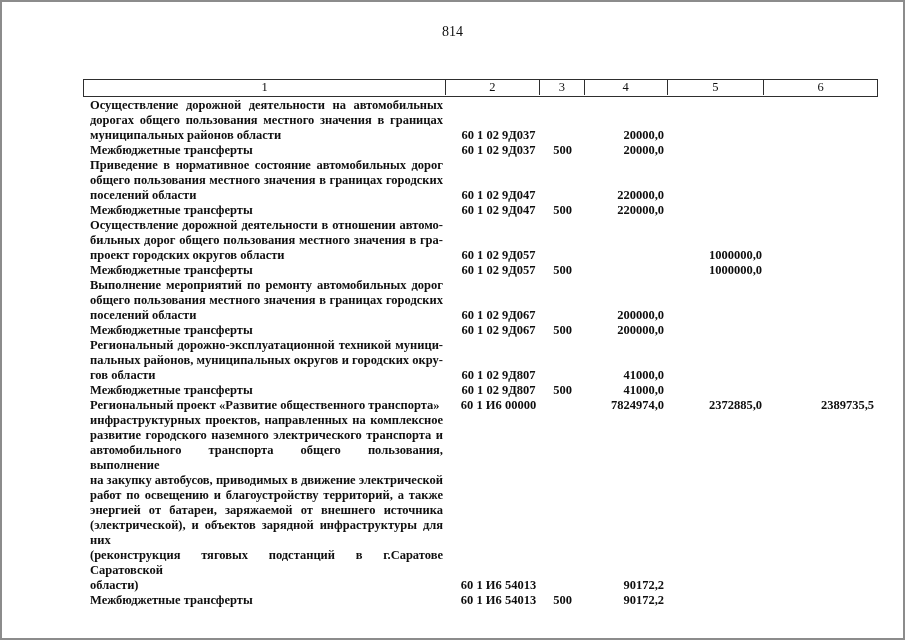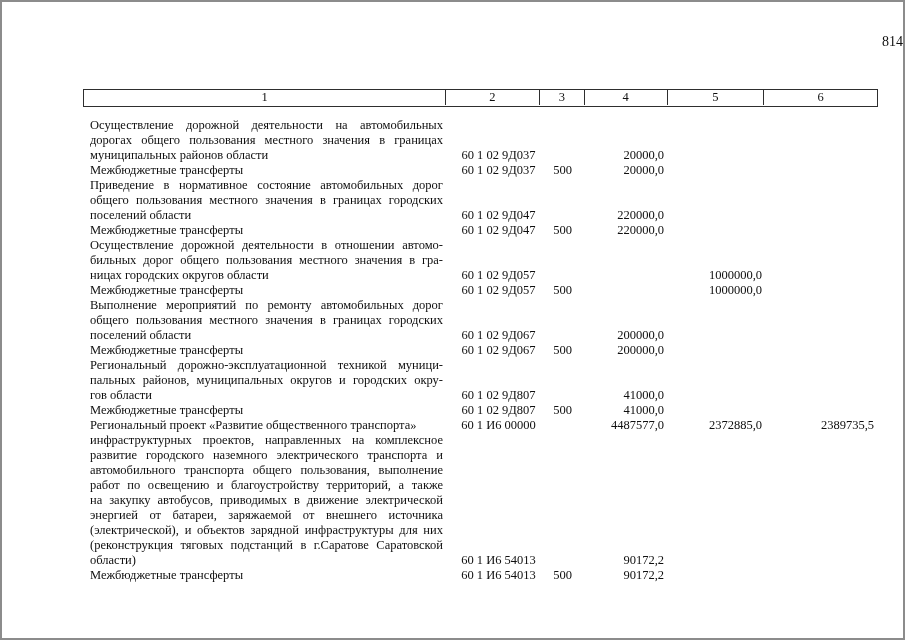--- a/index.html
+++ b/index.html
@@ -8,24 +8,24 @@
     width: 905px;
     height: 640px;
     box-sizing: border-box;
     border: 2px solid #8c8c8c;
     background: #ffffff;
     overflow: hidden;
     font-family: "Liberation Serif", "DejaVu Serif", serif;
     color: #0f0f0f;
   }
   .pagenum {
-    padding-top: 31px;
+    padding-top: 21px;
     height: 18px;
     line-height: 18px;
-    text-align: right;
+    text-align: center;
     font-size: 14px;
   }
   .tbl {
     margin-left: 81px;
     margin-top: 38px;
     width: 795px;
   }
   .thead {
     display: flex;
     box-sizing: border-box;
@@ -41,21 +41,21 @@
     text-align: center;
     border-right: 1.5px solid #2e2e2e;
     flex: 0 1 auto;
   }
   .hcell:nth-child(1) { width: 363px; }
   .hcell:nth-child(2) { width: 94px; }
   .hcell:nth-child(3) { width: 45px; }
   .hcell:nth-child(4) { width: 83px; }
   .hcell:nth-child(5) { width: 97px; }
   .hcell:nth-child(6) { width: 113px; border-right: none; }
-  .tbody { margin-top: 11px; }
+  .tbody { margin-top: 1px; font-weight: bold; }
   .trow {
     display: flex;
     align-items: flex-end;
     font-size: 12.5px;
     line-height: 15px;
   }
   .c { flex: 0 0 auto; box-sizing: border-box; }
   .c1 { width: 363px; padding: 0 3px 0 7px; }
   .c2 { width: 94px;  padding-left: 11px; text-align: center; }
   .c3 { width: 45px;  text-align: center; }
@@ -121,21 +121,21 @@
           <div class="c c2">60 1 02 9Д047</div>
           <div class="c c3">500</div>
           <div class="c c4">220000,0</div>
           <div class="c c5"></div>
           <div class="c c6"></div>
         </div>
         <div class="trow">
           <div class="c c1">
             <div class="dline">Осуществление дорожной деятельности в отношении автомо-</div>
             <div class="dline">бильных дорог общего пользования местного значения в гра-</div>
-            <div class="dlast">ницах городских округов области</div>
+            <div class="dlast">проект городских округов области</div>
           </div>
           <div class="c c2">60 1 02 9Д057</div>
           <div class="c c3"></div>
           <div class="c c4"></div>
           <div class="c c5">1000000,0</div>
           <div class="c c6"></div>
         </div>
         <div class="trow">
           <div class="c c1">
             <div class="dlast">Межбюджетные трансферты</div>
@@ -189,31 +189,31 @@
           <div class="c c4">41000,0</div>
           <div class="c c5"></div>
           <div class="c c6"></div>
         </div>
         <div class="trow">
           <div class="c c1">
             <div class="dlast">Региональный проект «Развитие общественного транспорта»</div>
           </div>
           <div class="c c2">60 1 И6 00000</div>
           <div class="c c3"></div>
-          <div class="c c4">4487577,0</div>
+          <div class="c c4">7824974,0</div>
           <div class="c c5">2372885,0</div>
           <div class="c c6">2389735,5</div>
         </div>
         <div class="trow">
           <div class="c c1">
             <div class="dline">инфраструктурных проектов, направленных на комплексное</div>
             <div class="dline">развитие городского наземного электрического транспорта и</div>
             <div class="dline">автомобильного транспорта общего пользования, выполнение</div>
+            <div class="dline">на закупку автобусов, приводимых в движение электрической</div>
             <div class="dline">работ по освещению и благоустройству территорий, а также</div>
-            <div class="dline">на закупку автобусов, приводимых в движение электрической</div>
             <div class="dline">энергией от батареи, заряжаемой от внешнего источника</div>
             <div class="dline">(электрической), и объектов зарядной инфраструктуры для них</div>
             <div class="dline">(реконструкция тяговых подстанций в г.Саратове Саратовской</div>
             <div class="dlast">области)</div>
           </div>
           <div class="c c2">60 1 И6 54013</div>
           <div class="c c3"></div>
           <div class="c c4">90172,2</div>
           <div class="c c5"></div>
           <div class="c c6"></div>

